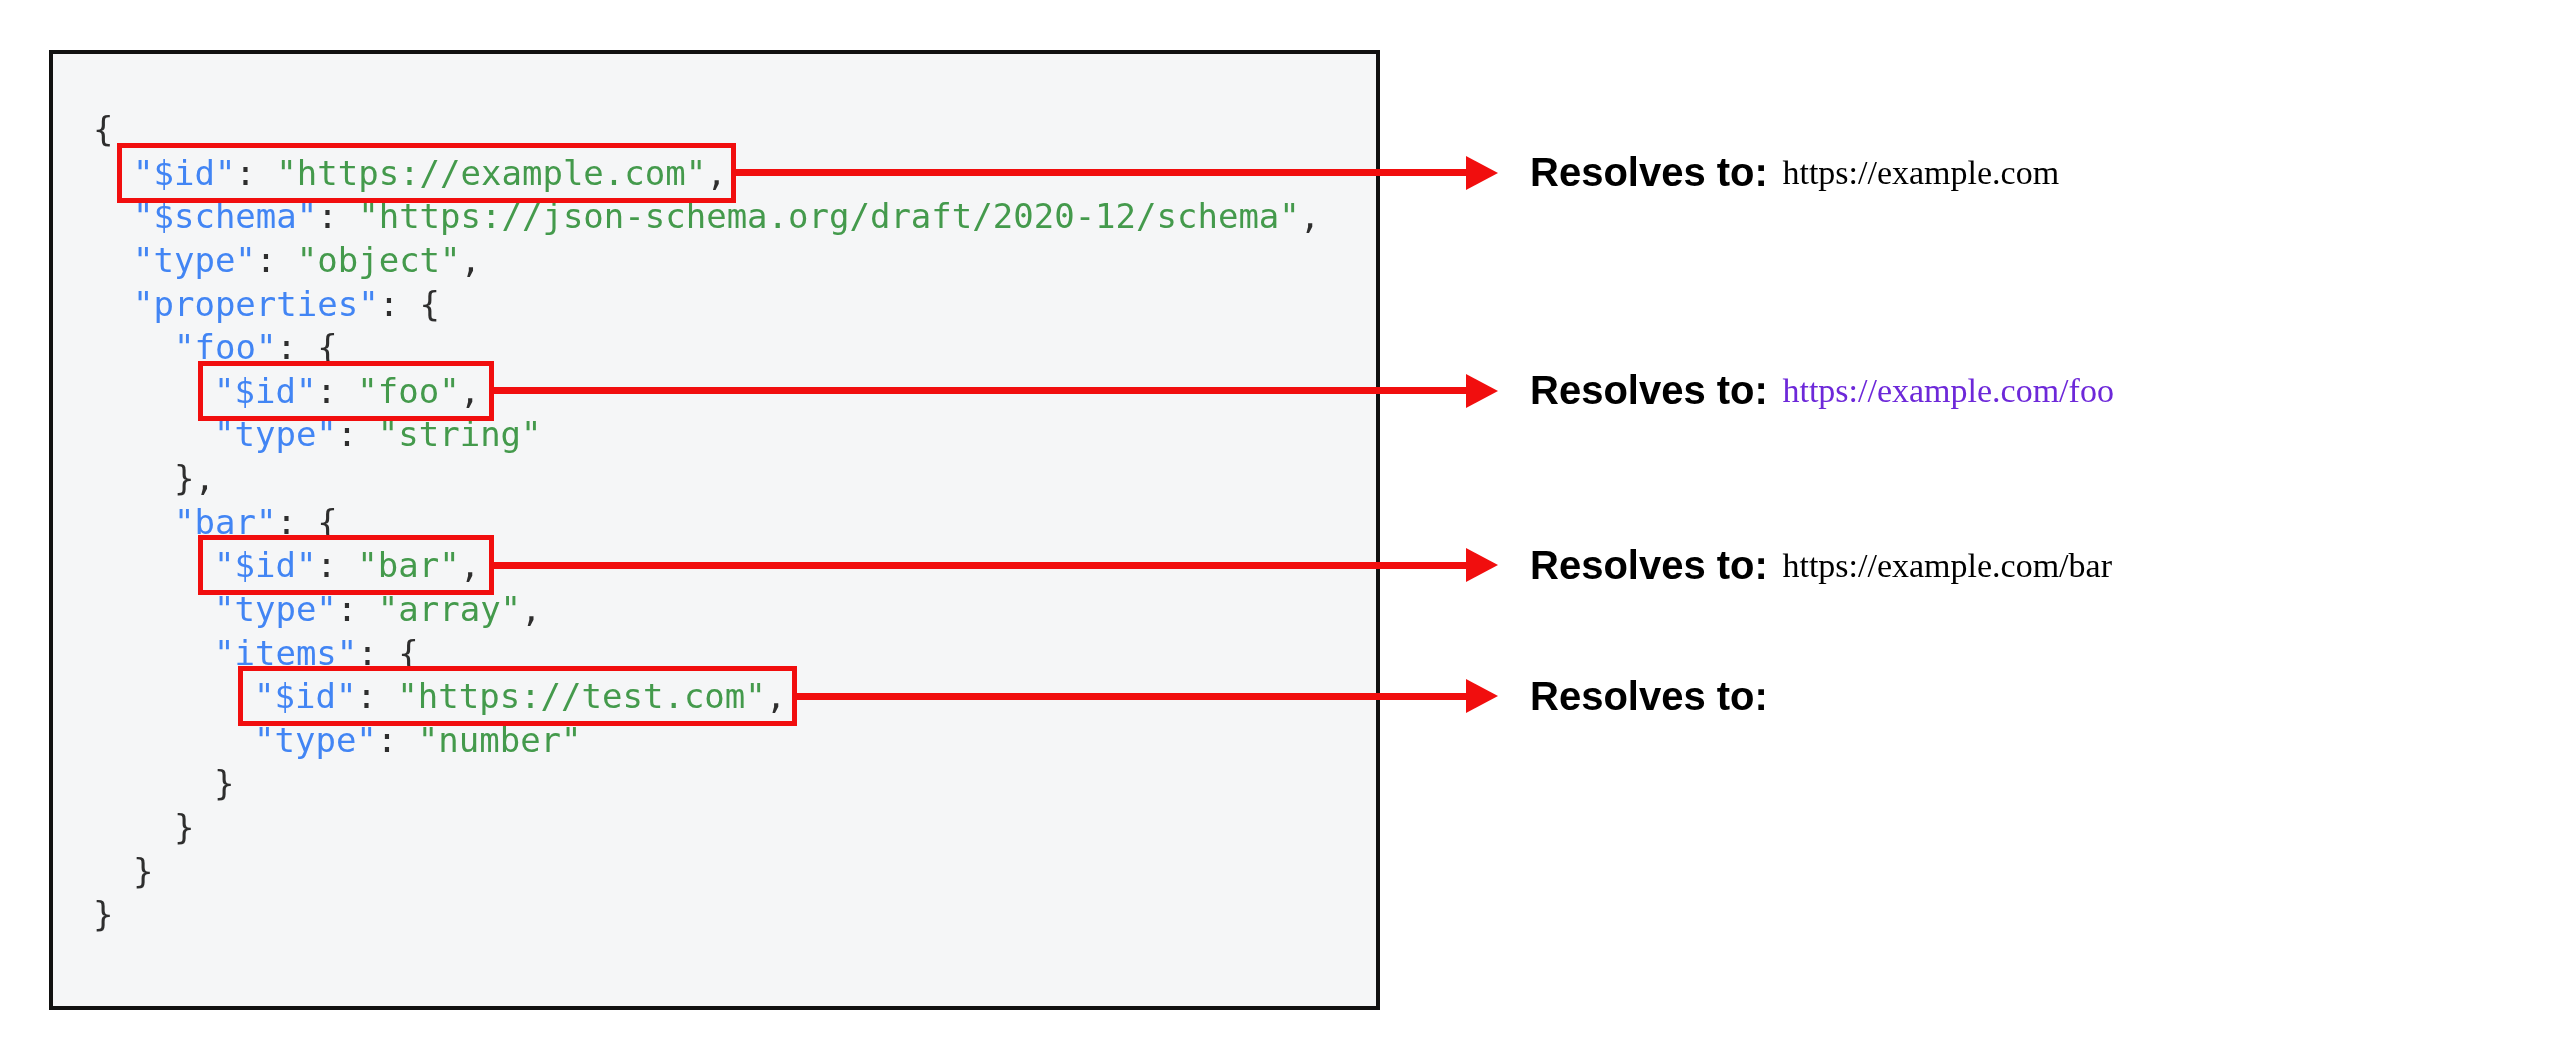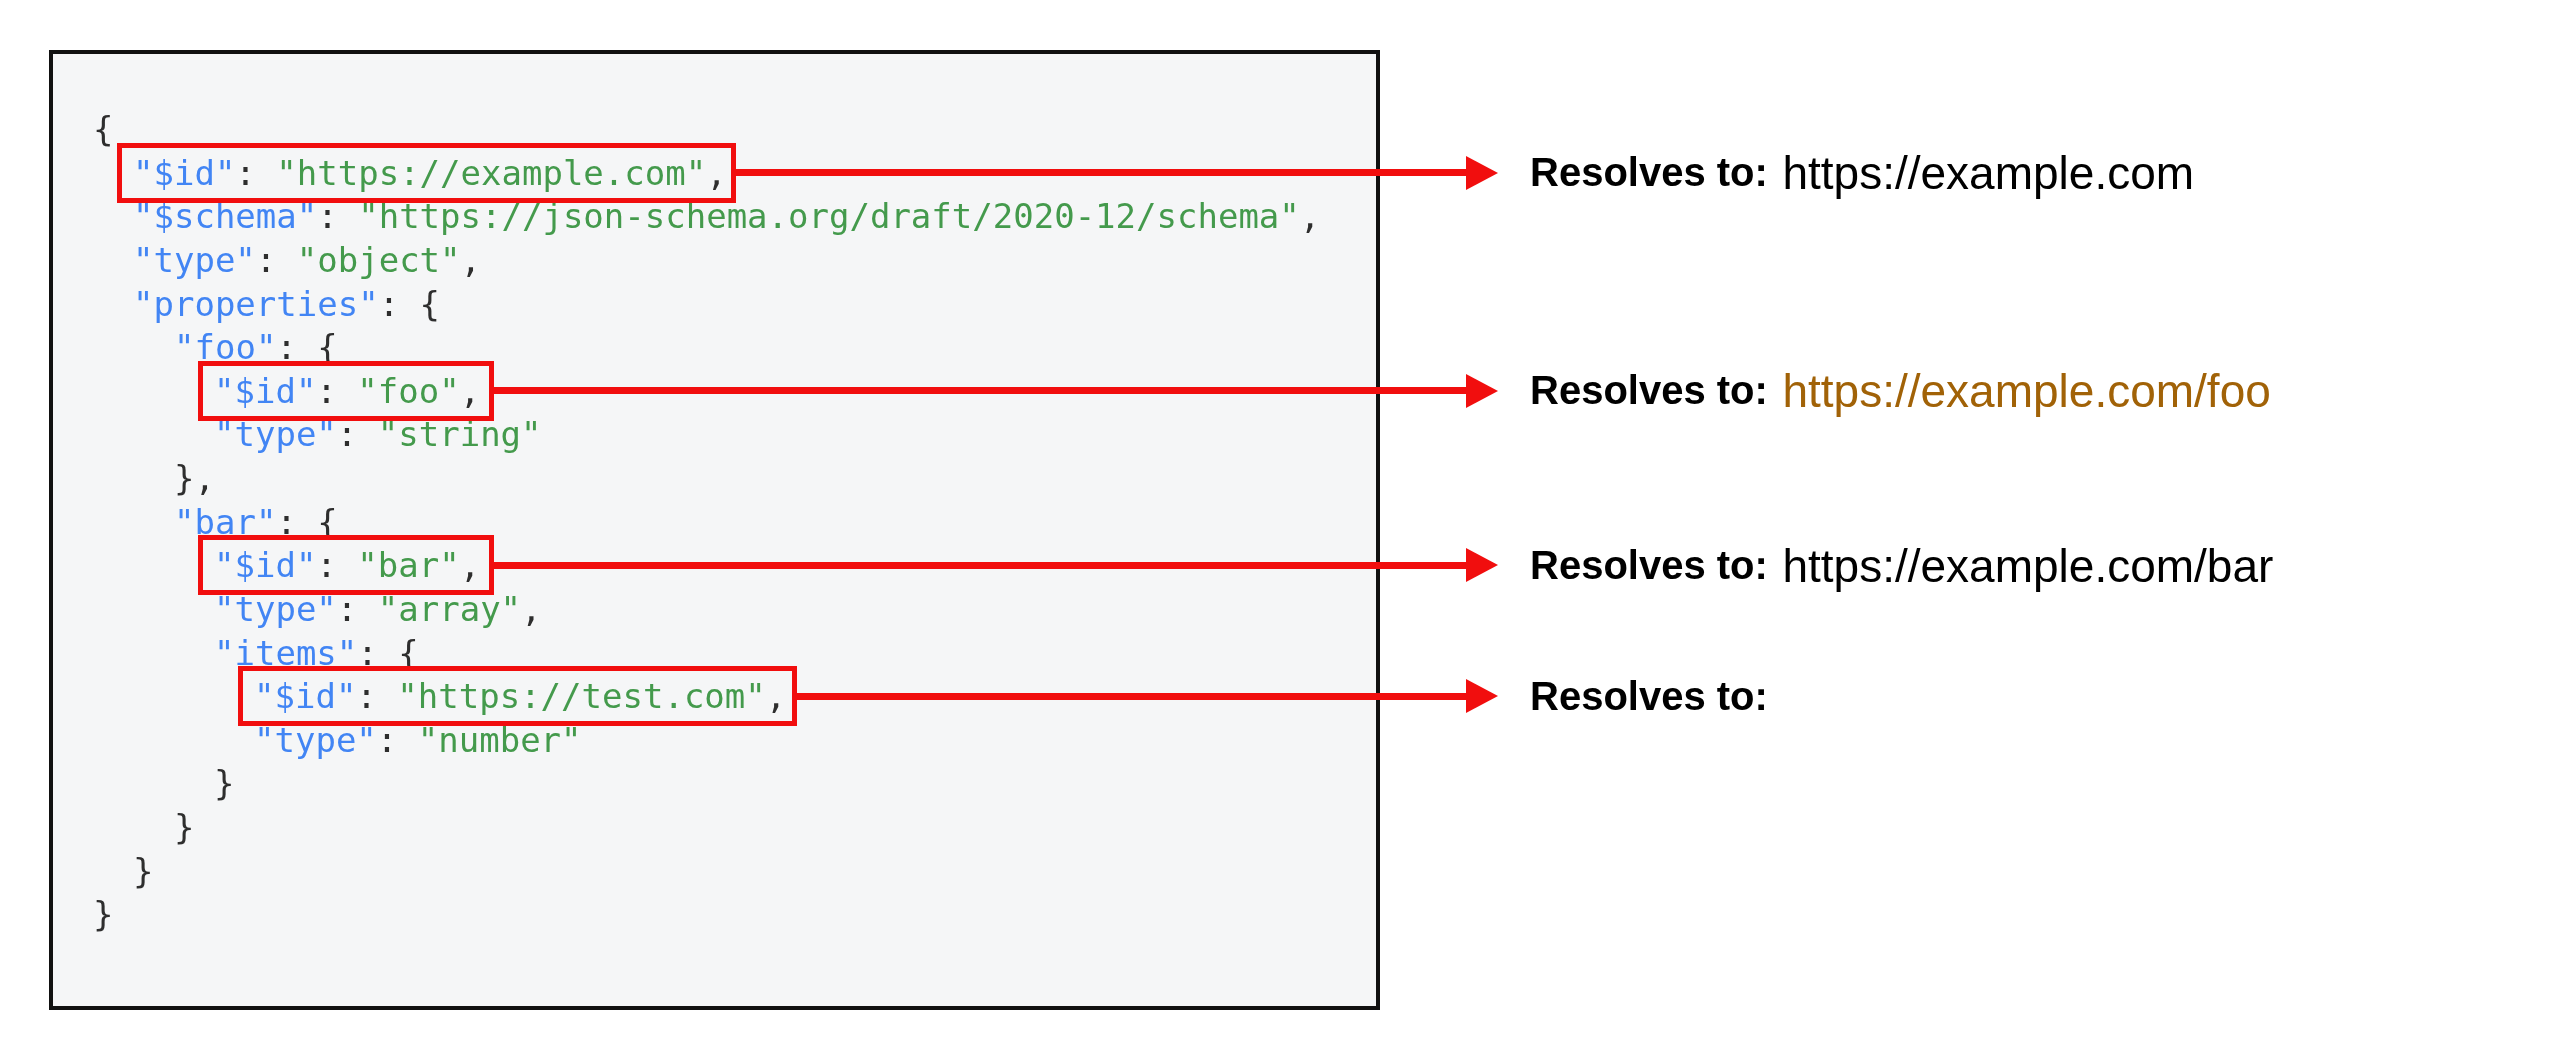--- a/index.html
+++ b/index.html
@@ -61,22 +61,22 @@
     white-space: nowrap;
     z-index: 4;
   }
   .resolves-label {
     font-family: "Liberation Sans", sans-serif;
     font-weight: bold;
     font-size: 40px;
     color: #000000;
   }
   .resolved-url {
-    font-family: Liberation Sans, sans-serif;
-    font-size: 46px;
+    font-family: Liberation Serif, serif;
+    font-size: 34px;
     color: #000000;
     margin-left: 14.6px;
   }
 </style>
 </head>
 <body>
 
 <div id="canvas">
   <div id="code-panel" style="background: rgb(245, 246, 247); border-color: rgb(17, 17, 17);"></div>
   <div id="code-layer">
@@ -116,21 +116,21 @@
       <div class="arrow-line" style="left: 794px; width: 677px; top: 693px;"></div>
       <div class="arrow-head" style="left: 1466px; top: 679px;"></div>
     </div>
   <div id="annotation-layer">
       <div class="annotation-row" style="left: 1530px; top: 139px;">
         <span class="resolves-label" style="color: rgb(0, 0, 0);">Resolves to:</span>
         <span class="resolved-url" style="color: rgb(0, 0, 0);">https://example.com</span>
       </div>
       <div class="annotation-row" style="left: 1530px; top: 357px;">
         <span class="resolves-label" style="color: rgb(0, 0, 0);">Resolves to:</span>
-        <span class="resolved-url" style="color: #a16207;">https://example.com/foo</span>
+        <span class="resolved-url" style="color: #6d28d9;">https://example.com/foo</span>
       </div>
       <div class="annotation-row" style="left: 1530px; top: 532px;">
         <span class="resolves-label" style="color: rgb(0, 0, 0);">Resolves to:</span>
         <span class="resolved-url" style="color: rgb(0, 0, 0); text-align: center;">https://example.com/bar</span>
       </div>
       <div class="annotation-row" style="left: 1530px; top: 663px;">
         <span class="resolves-label" style="color: rgb(0, 0, 0);">Resolves to:</span>
       </div>
     </div>
 </div>

